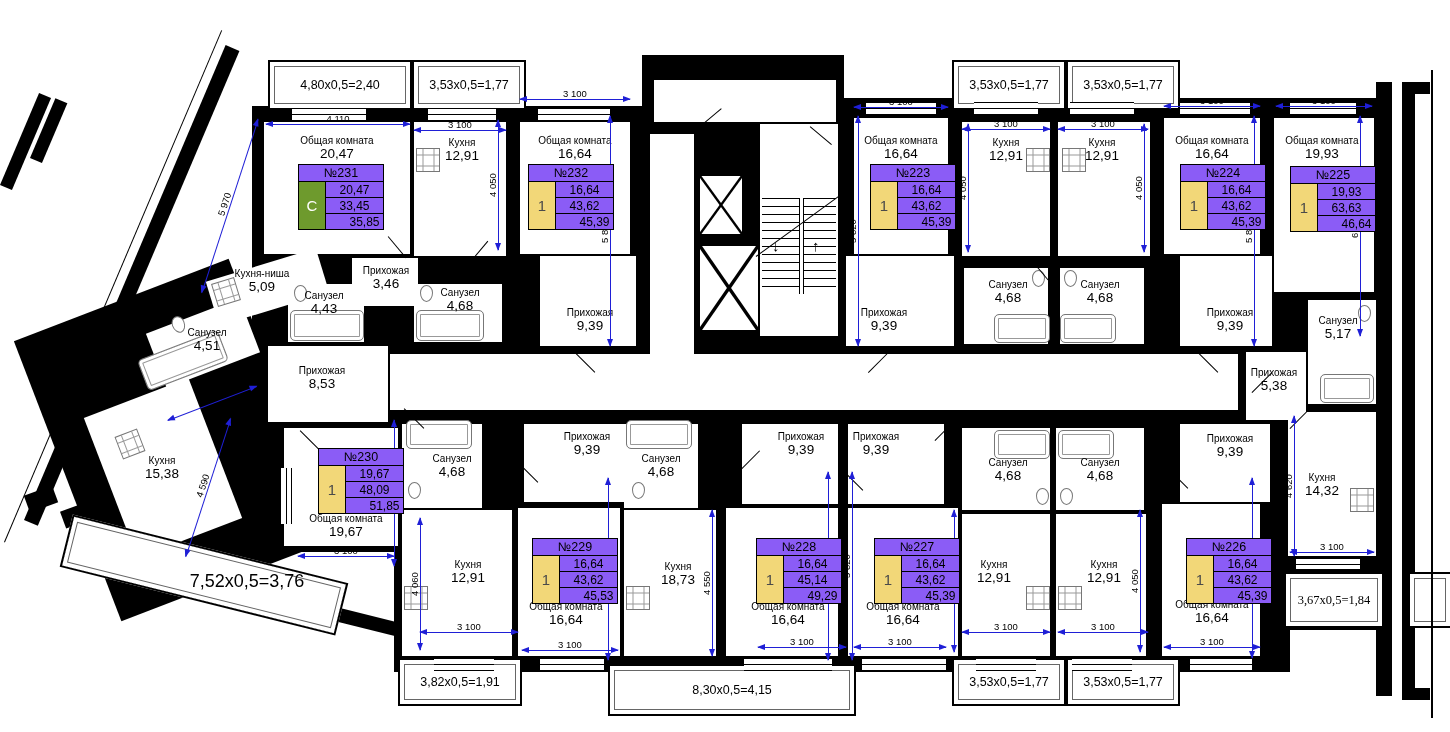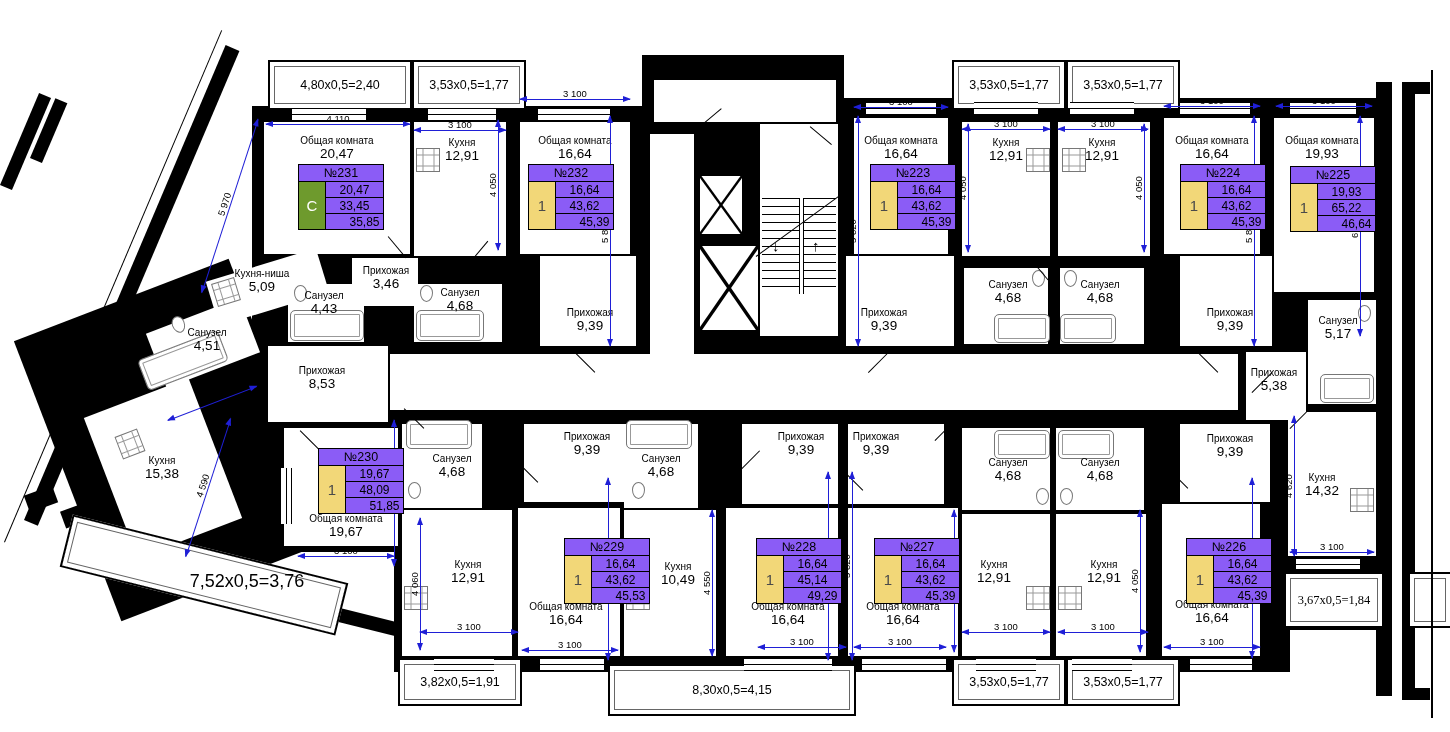--- a/index.html
+++ b/index.html
@@ -358,21 +358,21 @@
   <div class="room" style="left:566px;top:614px;">
       <div class="rn">Общая комната</div>
       <div class="ra">16,64</div>
     </div>
   <div class="room" style="left:661px;top:466px;">
       <div class="rn">Санузел</div>
       <div class="ra">4,68</div>
     </div>
   <div class="room" style="left:678px;top:574px;">
       <div class="rn">Кухня</div>
-      <div class="ra">10,49</div>
+      <div class="ra">18,73</div>
     </div>
   <div class="room" style="left:801px;top:444px;">
       <div class="rn">Прихожая</div>
       <div class="ra">9,39</div>
     </div>
   <div class="room" style="left:788px;top:614px;">
       <div class="rn">Общая комната</div>
       <div class="ra">16,64</div>
     </div>
   <div class="room" style="left:876px;top:444px;">
@@ -451,21 +451,21 @@
           <div>45,39</div>
         </div>
       </div>
   </div>
   <div class="apt" style="left:1290px;top:166px;">
     <div class="hdr">№225</div>
     <div class="bd">
         <div class="badge y">1</div>
       <div class="vals">
           <div>19,93</div>
-          <div>65,22</div>
+          <div>63,63</div>
           <div>46,64</div>
         </div>
       </div>
   </div>
   <div class="apt" style="left:1186px;top:538px;">
     <div class="hdr">№226</div>
     <div class="bd">
         <div class="badge y">1</div>
       <div class="vals">
           <div>16,64</div>
@@ -489,21 +489,21 @@
     <div class="hdr">№228</div>
     <div class="bd">
         <div class="badge y">1</div>
       <div class="vals">
           <div>16,64</div>
           <div>45,14</div>
           <div>49,29</div>
         </div>
       </div>
   </div>
-  <div class="apt" style="left:532px;top:538px;margin-left:32px;">
+  <div class="apt" style="left:532px;top:538px;">
     <div class="hdr">№229</div>
     <div class="bd">
         <div class="badge y">1</div>
       <div class="vals">
           <div>16,64</div>
           <div>43,62</div>
           <div>45,53</div>
         </div>
       </div>
   </div>

